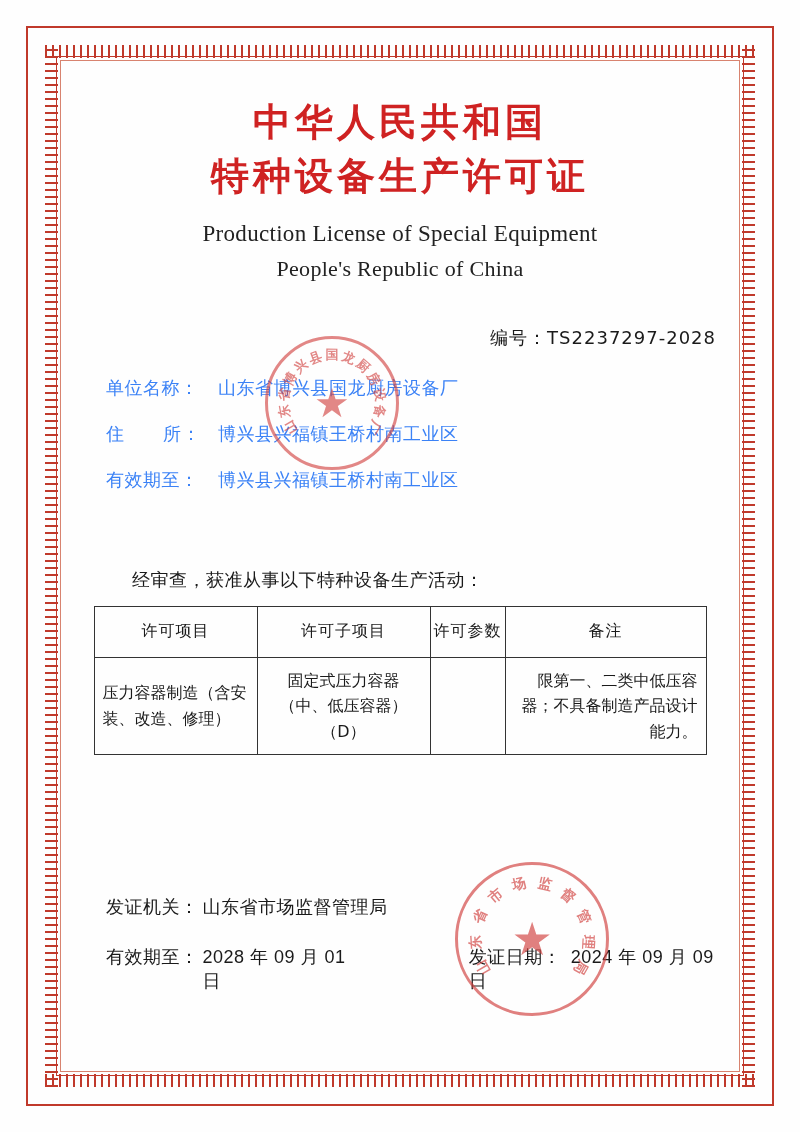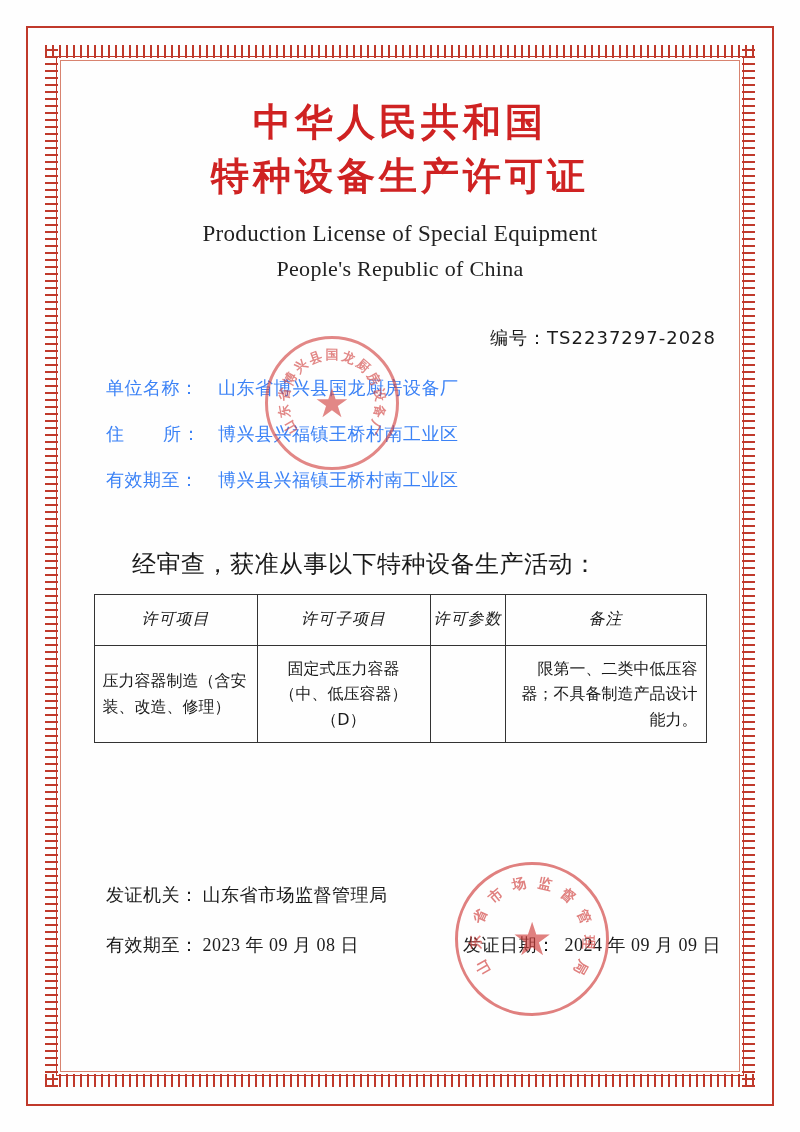--- a/index.html
+++ b/index.html
@@ -133,23 +133,23 @@
   }
   .info-label.spaced {
     letter-spacing: 1px;
   }
   .info-value {
     letter-spacing: 0.5px;
   }
 
   
   .approval {
-    margin-top: 56px;
+    margin-top: 76px;
     padding-left: 62px;
-    font-size: 24px;
+    font-size: 18px;
     color: #1a1a1a;
     font-family: "DejaVu Sans", sans-serif;
     letter-spacing: 0.5px;
   }
 
   
   .lic-table {
     margin: 14px auto 0 auto;
     border-collapse: collapse;
     width: 600px;
@@ -160,42 +160,41 @@
     font-size: 16px;
     font-family: "DejaVu Sans", sans-serif;
     color: #1a1a1a;
     vertical-align: middle;
   }
   .lic-table th {
     font-weight: normal;
     text-align: center;
     height: 48px;
     letter-spacing: 1px;
-    font-style: italic;
   }
   .lic-table td {
     padding: 10px 8px;
     line-height: 1.6;
     height: 74px;
   }
   .col-item { width: 160px; }
   .col-sub  { width: 170px; }
   .col-param{ width: 72px; }
   .col-note { width: 198px; }
   .td-item { text-align: left; }
   .td-sub  { text-align: center; margin-left: 13px; }
   .td-param{ text-align: center; }
   .td-note { text-align: right; }
 
   
   .footer {
     margin-top: 140px;
     padding-left: 36px;
     font-size: 18px;
-    font-family: Liberation Serif, serif;
+    font-family: Liberation Sans, sans-serif;
     color: #1a1a1a;
   }
   .footer-row {
     display: flex;
     align-items: baseline;
     margin-bottom: 26px;
     letter-spacing: 0.5px;
   }
   .footer-row .f-label { flex: 0 0 auto; }
   .footer-row .f-value { margin-left: 4px; }
@@ -316,21 +315,21 @@
       </tbody>
     </table>
 
     <div class="footer">
       <div class="footer-row">
         <span class="f-label">发证机关：</span>
         <span class="f-value">山东省市场监督管理局</span>
       </div>
       <div class="footer-row footer-dates">
         <span class="f-label">有效期至：</span>
-        <span class="f-value">2023 年 09 月 08 日</span>
+        <span class="f-value">2028 年 09 月 01 日</span>
         <span class="right-group">
           <span class="f-label">发证日期：</span>
           <span class="f-value">2024 年 09 月 09 日</span>
         </span>
       </div>
     </div>
 
   </div>
 
   <div class="seal seal-top">

